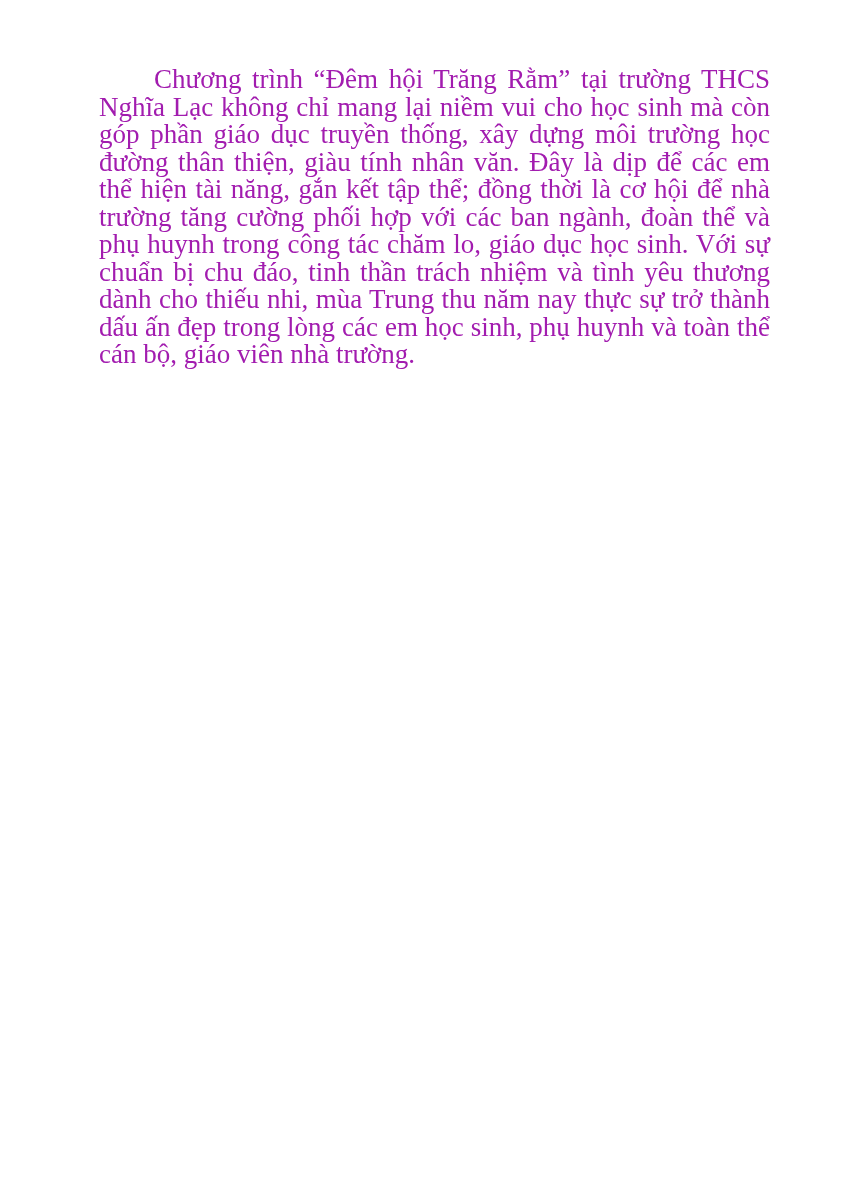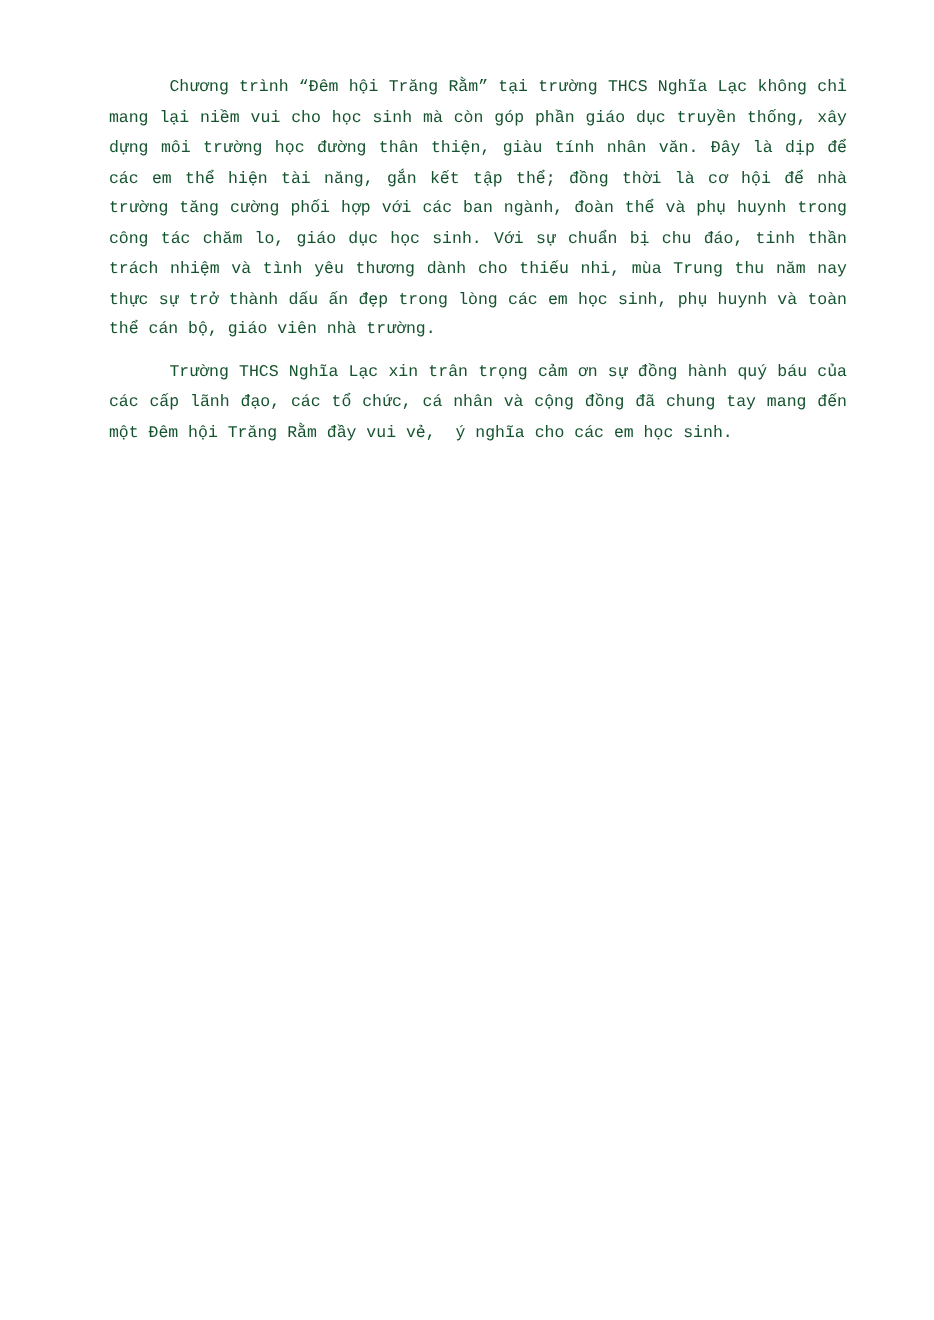--- a/index.html
+++ b/index.html
@@ -10,35 +10,34 @@
   .page {
     position: relative;
     width: 849px;
     height: 1200px;
     background: #ffffff;
     box-sizing: border-box;
     padding: 66px 79px 0 99px;
     overflow: hidden;
   }
   .doc-body {
-    font-family: Liberation Mono, monospace;
-    font-size: 15px;
+    font-family: Liberation Serif, serif;
+    font-size: 27px;
     line-height: 27.5px;
-    color: #14532d;
+    color: #a21caf;
     text-align: justify;
   }
   .doc-body p {
     margin: 0;
     text-indent: 55px;
   }
   .doc-body p + p {
     margin-top: 11px;
   }
 </style>
 </head>
 <body>
 
 <div class="page">
   <div class="doc-body">
     <p>Chương trình “Đêm hội Trăng Rằm” tại trường THCS Nghĩa Lạc không chỉ mang lại niềm vui cho học sinh mà còn góp phần giáo dục truyền thống, xây dựng môi trường học đường thân thiện, giàu tính nhân văn. Đây là dịp để các em thể hiện tài năng, gắn kết tập thể; đồng thời là cơ hội để nhà trường tăng cường phối hợp với các ban ngành, đoàn thể và phụ huynh trong công tác chăm lo, giáo dục học sinh. Với sự chuẩn bị chu đáo, tinh thần trách nhiệm và tình yêu thương dành cho thiếu nhi, mùa Trung thu năm nay thực sự trở thành dấu ấn đẹp trong lòng các em học sinh, phụ huynh và toàn thể cán bộ, giáo viên nhà trường.</p>
-    <p>Trường THCS Nghĩa Lạc xin trân trọng cảm ơn sự đồng hành quý báu của các cấp lãnh đạo, các tổ chức, cá nhân và cộng đồng đã chung tay mang đến một Đêm hội Trăng Rằm đầy vui vẻ, &nbsp;ý nghĩa cho các em học sinh.</p>
   </div>
 </div>
 
 </body></html>

